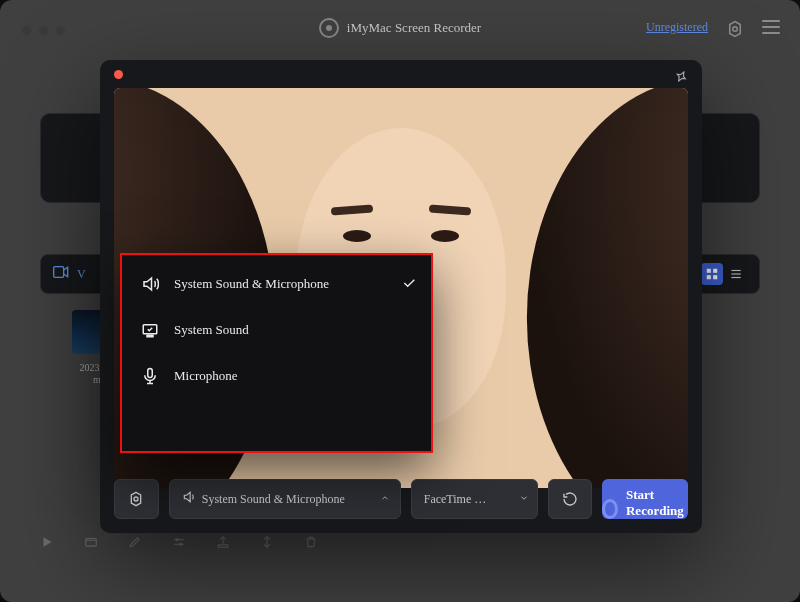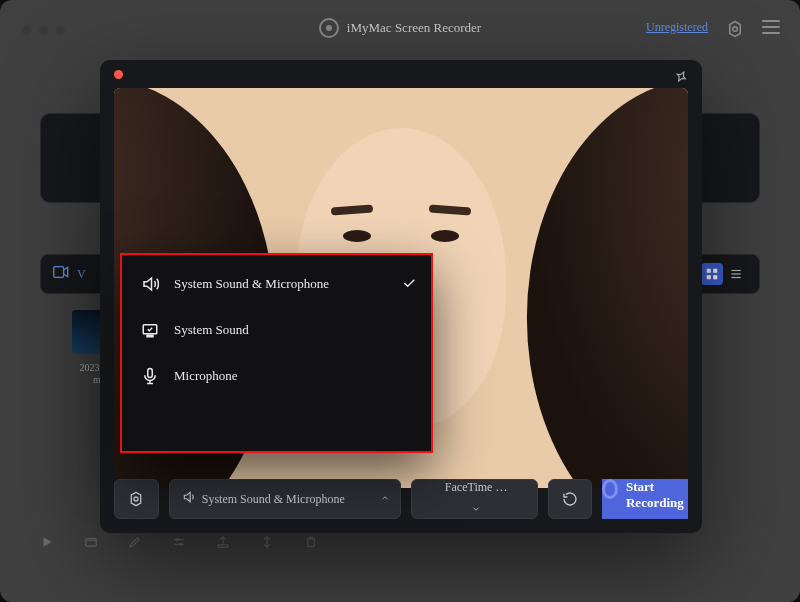--- a/index.html
+++ b/index.html
@@ -128,25 +128,25 @@
     display:flex; gap:10px; align-items:stretch;
   }
   .oc-btn {
     background:#2e2f35; border:1px solid #3a3b42; border-radius:6px;
     color:#c9c9cb; font-size:12px; display:flex; align-items:center; justify-content:center;
     gap:6px; padding:0 12px;
   }
   .oc-gear { width:44px; padding:0; }
   .oc-audio { flex:0 0 auto; width:208px; justify-content:space-between; padding:0 10px 0 12px;}
   .oc-audio .label { display:flex; align-items:center; gap:6px; white-space:nowrap; overflow:hidden; text-overflow:ellipsis;}
-  .oc-cam { width:108px; justify-content:space-between; padding:0 8px 0 12px;flex-direction:column;}
+  .oc-cam { width:108px; justify-content:space-between; padding:0 8px 0 12px;}
   .oc-reset { width:44px; padding:0; }
   .oc-start {
-    flex:1; background:#4f65dc; color:#fff; display:flex; align-items:flex-start; justify-content:center;
-    gap:8px; border-radius:0; font-size:13px; font-weight:600;
+    flex:1; background:#4f65dc; color:#fff; display:flex; align-items:flex-end; justify-content:center;
+    gap:8px; border-radius:6px; font-size:13px; font-weight:600;
   }
   .oc-start .dot-donut { width:14px; height:14px; border-radius:50%; border:3px solid #7f8ef0; background:#4f65dc; position:relative;}
   .oc-start .dot-donut::after{ content:''; position:absolute; inset:2px; border-radius:50%; background:#4f65dc;}
   .chev { width:10px; height:10px; }
 
   
   .audio-menu {
     position:absolute; top:253px; left:120px; width:313px; height:200px;
     background:#111113; border:2px solid #e11; z-index:50;
     box-shadow: 0 20px 50px rgba(0,0,0,0.6);

